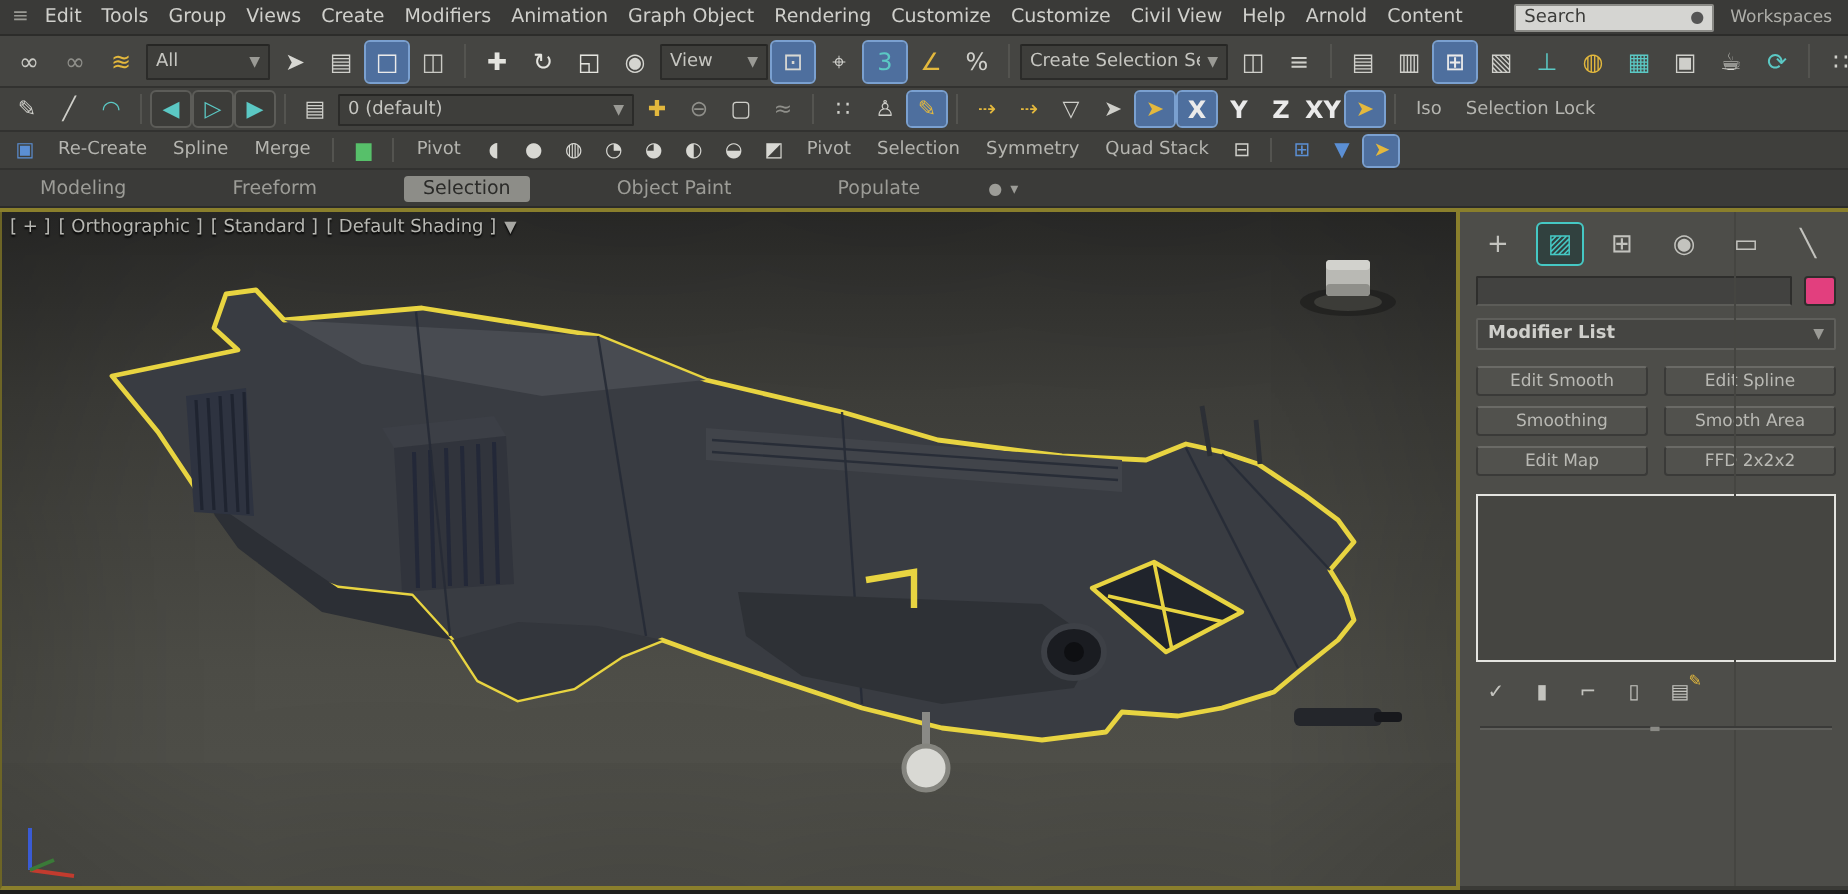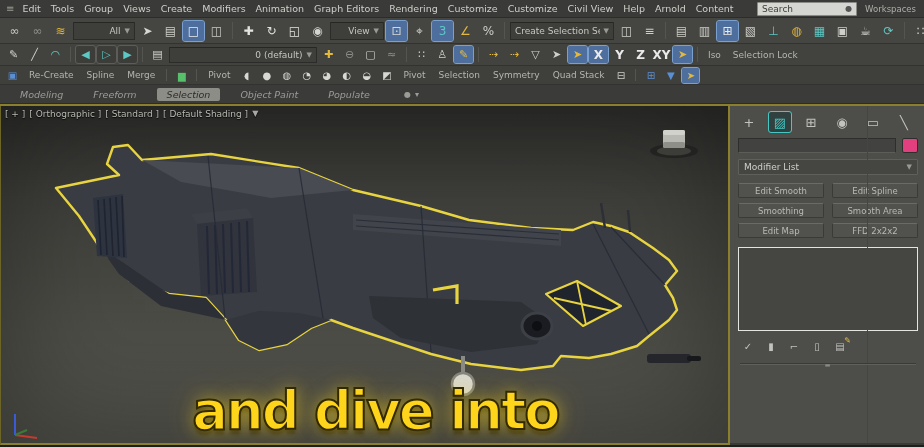--- a/index.html
+++ b/index.html
@@ -27,21 +27,21 @@
            font-size:12px; border-radius:2px; cursor:default; flex:none; }
   .tb2 .ticon { width:19px; height:17px; font-size:11px; }
   .tb3 .ticon { width:17px; height:15px; font-size:10px; }
   .ticon.hl { background:#4e6f9e; outline:1px solid #7aa0d0; }
   .ticon.box { outline:1px solid #5c5c58; background:#3c3c39; }
   .ticon.big { font-weight:bold; font-size:12px; }
   .tsep { width:1px; height:70%; background:#2e2e2c; border-right:1px solid #545450; margin:0 3px; flex:none; }
   .tcombo { height:18px; background:#3e3e3b; border:1px solid #2b2b29; border-top-color:#262624; border-radius:1px;
             display:inline-flex; align-items:center; padding:0 4px; gap:4px; flex:none; }
   .tb2 .tcombo { height:16px; }
-  .tcombo .cv { font-size:9px; color:#c6c6c1; flex:1; overflow:hidden;text-align:right; }
+  .tcombo .cv { font-size:9px; color:#c6c6c1; flex:1; overflow:hidden; }
   .tcombo .caret { font-size:7px; color:#9a9a95; }
   .tlabel { font-size:9px; color:#b5b5b0; padding:0 5px; flex:none; cursor:default; }
 
   
   .ribbon { height:19px; background:#3b3b39; display:flex; align-items:center; padding:0 10px; gap:24px; border-bottom:1px solid #2c2c2a; }
   .rtab { font-size:9.5px; color:#9c9c97; padding:1px 10px; border-radius:2px; cursor:default; }
   .rtab.active { background:#8d8d88; color:#2b2b29; }
   .rib-extra { display:flex; align-items:center; gap:4px; color:#9c9c97; }
 
   .olive-line { height:2px; background:#8a7f2c; }
@@ -71,21 +71,21 @@
   
   .cpanel { flex:1; background:#4d4d49; display:flex; flex-direction:column; padding:4px 6px 0 8px; position:relative; border-bottom:2px solid #3a3a36;}
   .cpanel .seam { position:absolute; top:0; right:56px; width:1px; height:100%; background:#454541; }
   .cp-tabs { display:flex; align-items:center; gap:9px; height:24px; margin-bottom:4px; }
   .cp-tab { width:22px; height:20px; display:flex; align-items:center; justify-content:center; font-size:13px; color:#c3c3be; border-radius:2px; }
   .cp-tab.active { outline:1.5px solid #45c8c4; color:#45c8c4; background:#31413f; }
   .cp-namerow { display:flex; align-items:center; gap:6px; margin-bottom:6px; }
   .cp-name { flex:1; height:15px; background:#424240; border:1px solid #2e2e2c; border-bottom-color:#5c5c58; border-radius:1px; }
   .cp-swatch { width:16px; height:15px; border-radius:2px; border:1px solid #2e2e2c; }
   .cp-modlist { height:16px; background:#454542; border:1px solid #5f5f5b; border-radius:1px; display:flex; align-items:center; padding:0 5px; margin-bottom:8px; }
-  .cp-modlist .cv { flex:1; font-size:9px; color:#cfcfcb; font-weight:normal; }
+  .cp-modlist .cv { flex:1; font-size:9px; color:#cfcfcb; font-weight:bold; }
   .cp-modlist .caret { font-size:7px; color:#9a9a95; }
   .cp-btns { display:grid; grid-template-columns:1fr 1fr; gap:5px 8px; margin-bottom:9px; }
   .pbtn { height:15px; background:#51514d; border:1px solid #3a3a38; border-top-color:#6a6a66; border-radius:2px;
           font-size:8.5px; color:#b9b9b4; display:flex; align-items:center; justify-content:center; overflow:hidden; }
   .cp-stack { height:84px; background:#454541; border:1.5px solid #e4e4e0; margin-bottom:6px; }
   .cp-stackbar { display:flex; align-items:center; gap:7px; height:18px; margin-bottom:8px; padding-left:2px; }
   .sicon { width:16px; height:15px; display:flex; align-items:center; justify-content:center; font-size:10px; color:#c3c3be; position:relative; }
   .sicon .acc { position:absolute; right:-3px; top:-3px; color:#e3b83d; font-size:8px; }
   .cp-divider { height:2px; border-top:1px solid #3a3a38; border-bottom:1px solid #5f5f5b; margin:0 2px 4px; position:relative; }
   .cp-divider .grip { position:absolute; left:50%; top:-3px; transform:translateX(-50%); color:#8a8a85; font-size:6px; letter-spacing:1px; }
@@ -101,21 +101,21 @@
   <div class="menubar">
     <span class="micon">≡</span>
     <div class="menus">
         <span class="menu-item">Edit</span>
         <span class="menu-item">Tools</span>
         <span class="menu-item">Group</span>
         <span class="menu-item">Views</span>
         <span class="menu-item">Create</span>
         <span class="menu-item">Modifiers</span>
         <span class="menu-item">Animation</span>
-        <span class="menu-item">Graph Editors</span>
+        <span class="menu-item">Graph Object</span>
         <span class="menu-item">Rendering</span>
         <span class="menu-item">Customize</span>
         <span class="menu-item">Customize</span>
         <span class="menu-item">Civil View</span>
         <span class="menu-item">Help</span>
         <span class="menu-item">Arnold</span>
         <span class="menu-item">Content</span>
       </div>
     <div class="searchbox">
       <span class="sv">Search</span>
@@ -230,21 +230,21 @@
       <span class="tlabel">Symmetry</span>
       <span class="tlabel">Quad Stack</span>
       <span class="ticon" style="color: rgb(207, 207, 202);">⊟</span>
       <span class="tsep"></span>
       <span class="ticon" style="color: rgb(91, 143, 212);">⊞</span>
       <span class="ticon" style="color: rgb(91, 143, 212);">▼</span>
       <span class="ticon hl" style="color: rgb(227, 184, 61);">➤</span>
     </div>
 
   <div class="ribbon">
-    <div style="display:flex;gap:10px;font-style:italic;">
+    <div style="display:flex;gap:33px;">
         <span class="rtab">Modeling</span>
         <span class="rtab">Freeform</span>
         <span class="rtab active">Selection</span>
         <span class="rtab">Object Paint</span>
         <span class="rtab">Populate</span>
       </div>
     <div class="rib-extra">
       <span style="font-size:8px;">●</span>
       <span style="font-size:8px;">▾</span>
     </div>
@@ -341,21 +341,20 @@
         <line x1="462" y1="250" x2="462" y2="270" stroke="#8a8a86" stroke-width="4"></line>
         <circle cx="462" cy="278" r="11" fill="#d9d9d4" stroke="#85857f" stroke-width="2.5"></circle>
       </svg>
 
       <svg class="axis-gizmo" viewBox="0 0 44 30">
         <line x1="8" y1="26" x2="8" y2="5" stroke="#3a5bd4" stroke-width="2"></line>
         <line x1="8" y1="26" x2="30" y2="29" stroke="#c23b2e" stroke-width="2"></line>
         <line x1="8" y1="26" x2="20" y2="21" stroke="#3a7a38" stroke-width="2"></line>
       </svg>
 
-      <div class="caption">and dive into</div>
     </div>
 
     <div class="cpanel">
       <div class="seam"></div>
 
       <div class="cp-tabs">
           <span class="cp-tab">+</span>
           <span class="cp-tab active">▨</span>
           <span class="cp-tab">⊞</span>
           <span class="cp-tab">◉</span>

